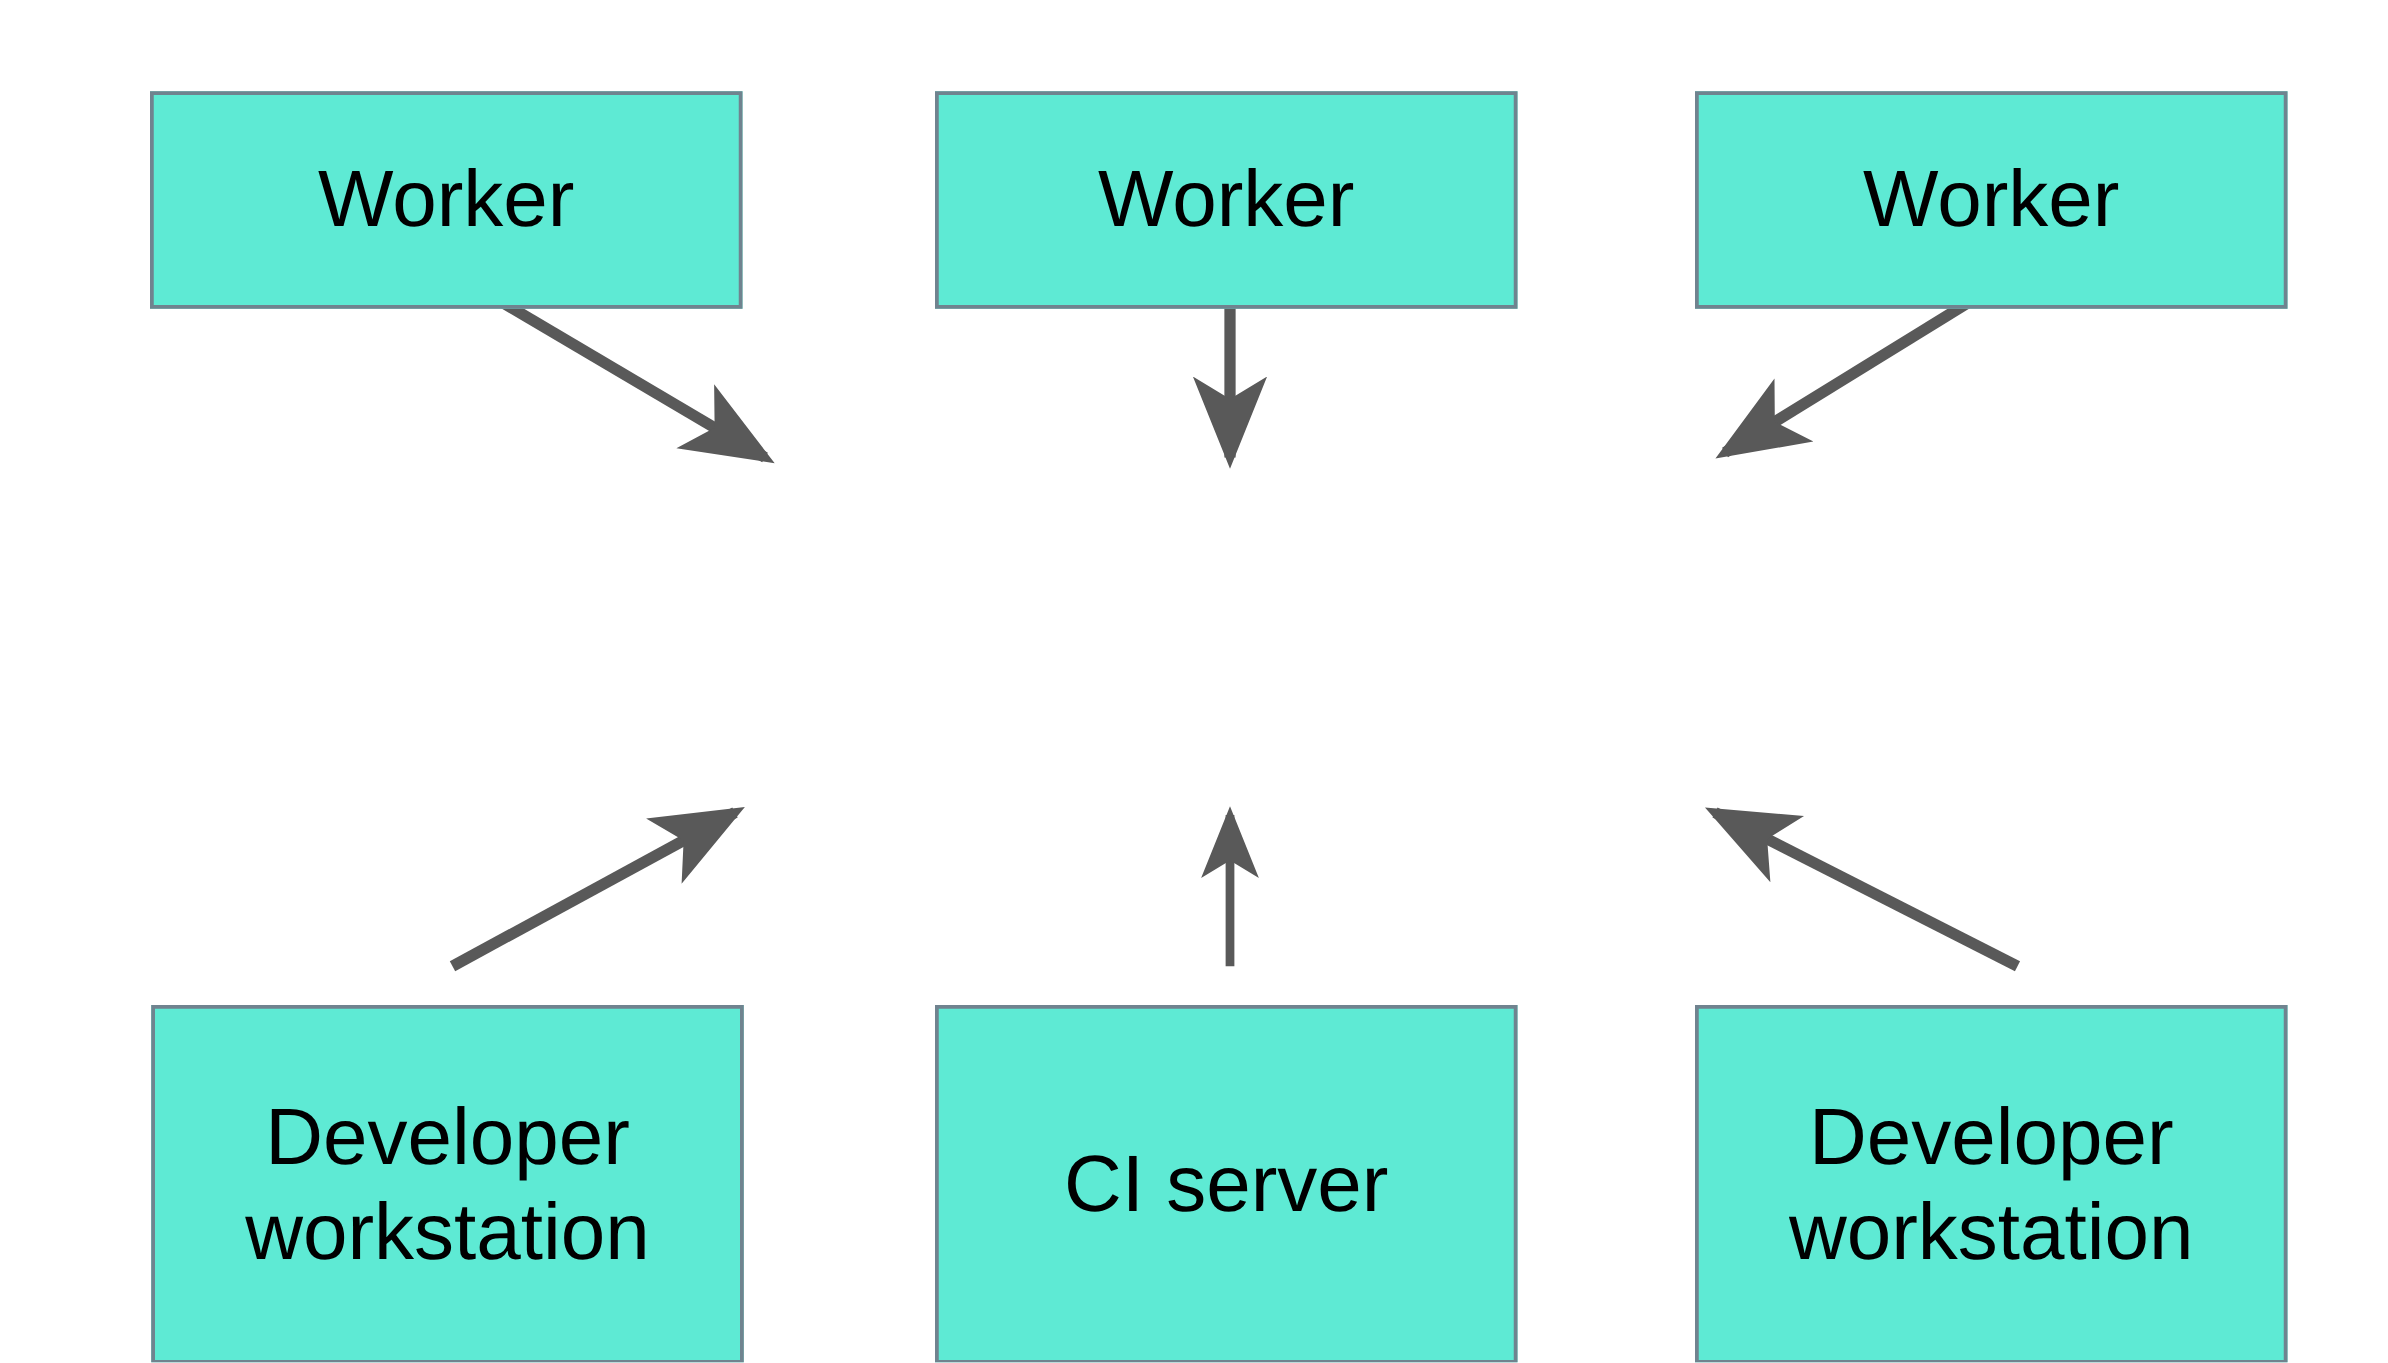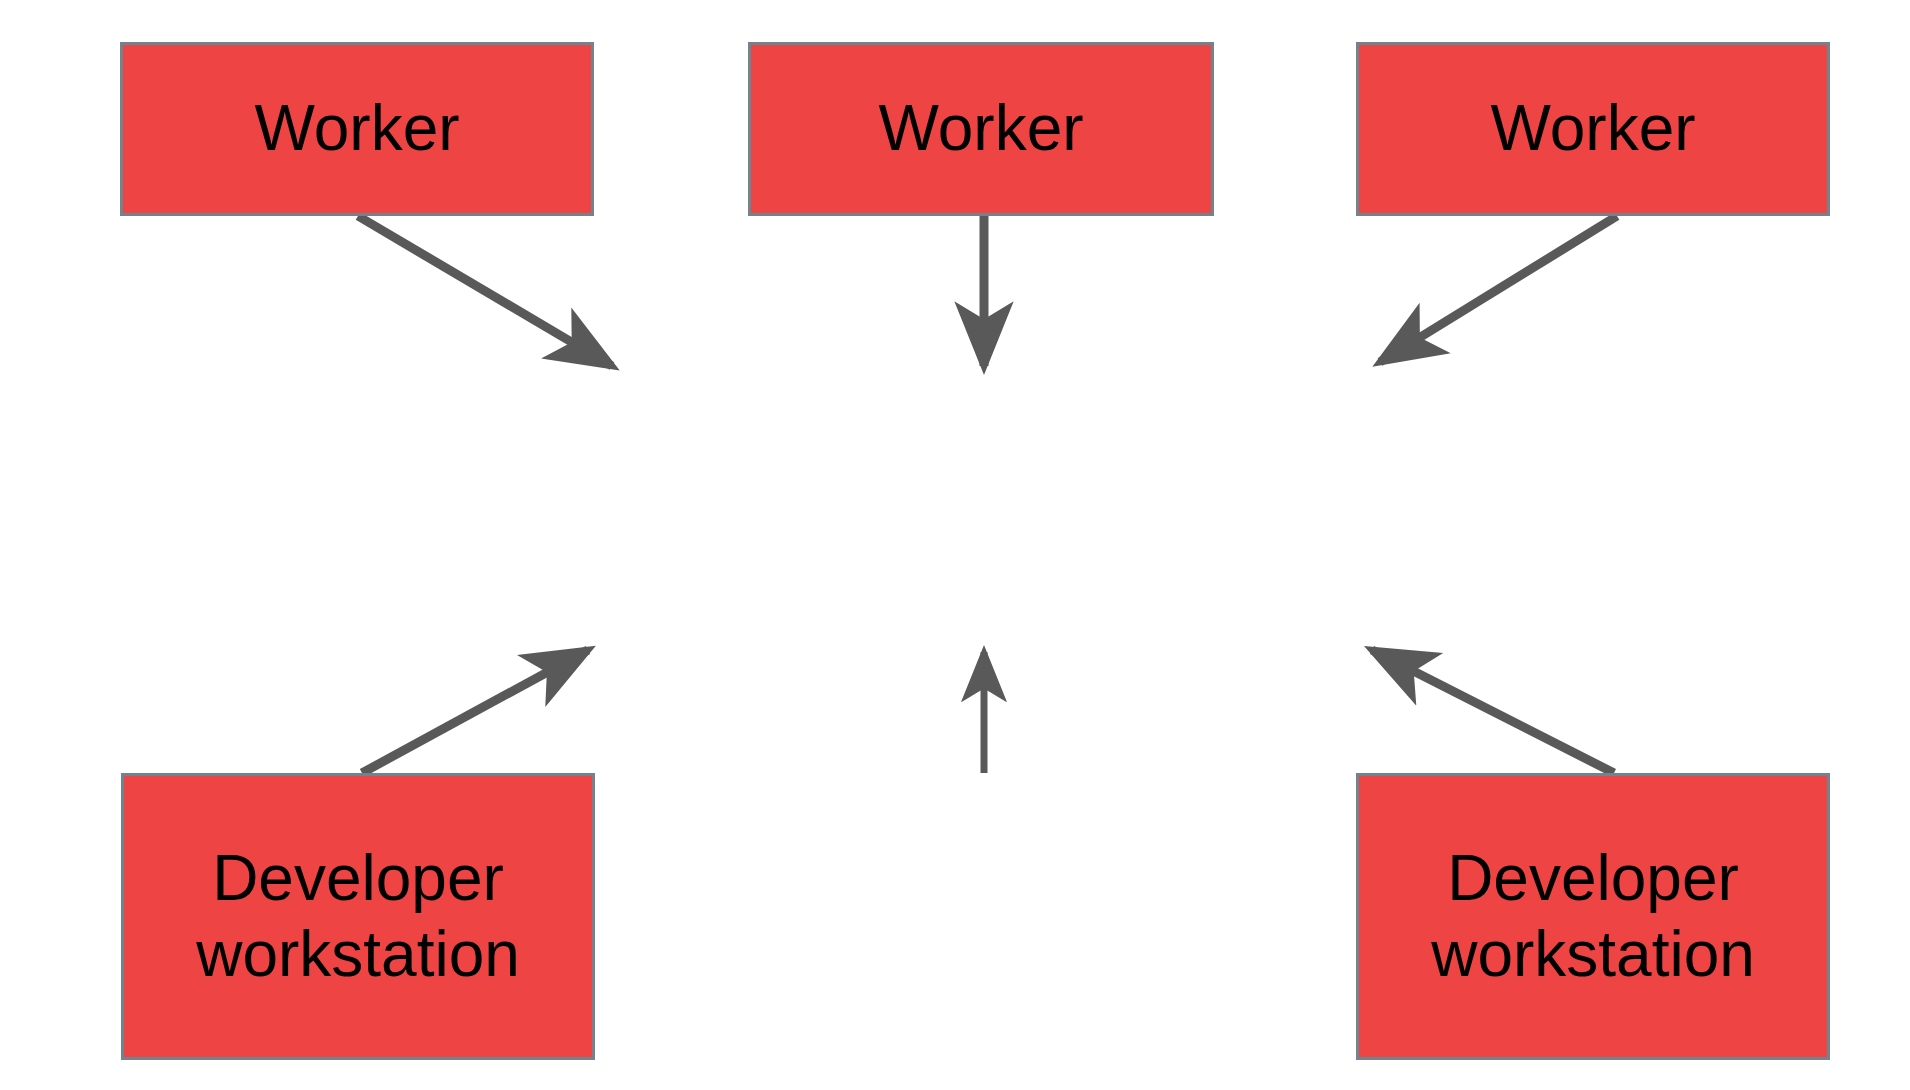--- a/index.html
+++ b/index.html
@@ -23,30 +23,31 @@
     position: absolute;
     left: 0;
     top: 0;
     width: 1910px;
     height: 1090px;
     pointer-events: none;
   }
   .node {
     position: absolute;
     box-sizing: border-box;
-    background: #ef4444;
+    background: #5eead4;
     border: 3px solid #70838f;
     display: flex;
     align-items: center;
     justify-content: center;
     text-align: center;
     color: #000000;
     line-height: 1.18;
     white-space: pre-line;
     user-select: none;
+    margin-top: 31px;
   }
   .node-label {
     display: block;
     width: 100%;
     padding: 0 6px;
     box-sizing: border-box;
   }
   
   .n-worker-1 { left: 120px;  top: 42px;  width: 474px; height: 174px; font-size: 64px; }
   .n-worker-2 { left: 748px;  top: 42px;  width: 466px; height: 174px; font-size: 64px; }
@@ -89,19 +90,22 @@
   <div class="node n-worker-3">
     <span class="node-label">Worker</span>
   </div>
 
 
   <div class="node n-dev-left">
     <span class="node-label">Developer
 workstation</span>
   </div>
 
+  <div class="node n-ci-server">
+    <span class="node-label">CI server</span>
+  </div>
 
   <div class="node n-dev-right">
     <span class="node-label">Developer
 workstation</span>
   </div>
 
 </div>
 
 </body></html>

